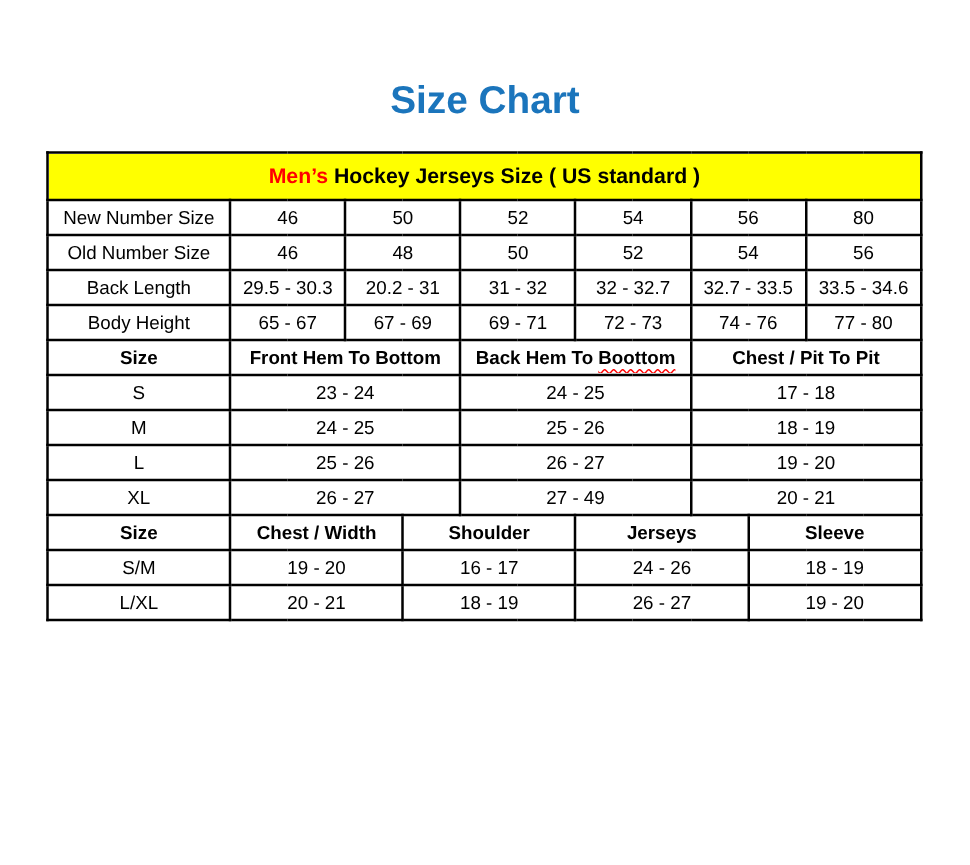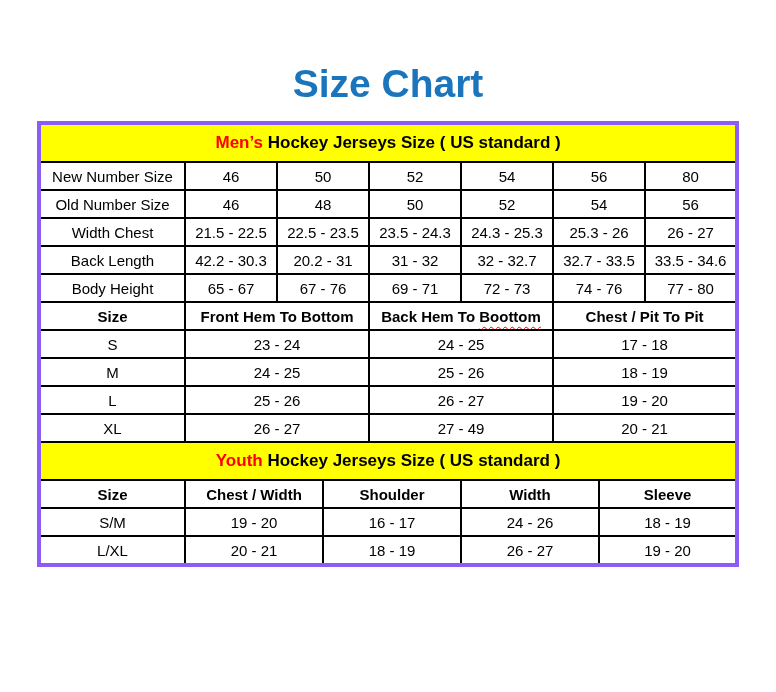--- a/index.html
+++ b/index.html
@@ -2,26 +2,26 @@
 <html><head>
 <meta charset="utf-8">
 <style>
   html,body{margin:0;padding:0;}
   body{
     width:776px;height:692px;background:#ffffff;position:relative;overflow:hidden;
     font-family:"Liberation Sans", sans-serif;color:#000000;
   }
   .page-title{
     position:absolute;top:62px;left:0;width:776px;text-align:center;
-    font-size:39px;font-weight:bold;color:#1b75bc;letter-spacing:0px;
+    font-size:31px;font-weight:bold;color:#1b75bc;letter-spacing:0px;
   }
   .chart-wrap{position:absolute;left:37px;top:121px;width:701px;}
   table.size-chart{
     width:701px;table-layout:fixed;border-collapse:collapse;
-    border:4px solid #8b5cf6;
+    border:1px solid #8b5cf6;
   }
   table.size-chart th, table.size-chart td{
     border:2px solid #000000;text-align:center;vertical-align:middle;
     font-size:15px;padding:0 2px;overflow:hidden;white-space:nowrap;
   }
   tr.band td{
     background:#ffff00;height:36px;font-size:17px;font-weight:bold;
   }
   .hl{color:#ff0000;}
   tr.hdr th{height:26px;font-weight:bold;}
@@ -73,41 +73,32 @@
   <tr class="data">
     <td class="lbl">Old Number Size</td>
     <td colspan="2">46</td>
     <td colspan="2">48</td>
     <td colspan="2">50</td>
     <td colspan="2">52</td>
     <td colspan="2">54</td>
     <td colspan="2">56</td>
   </tr>
   <tr class="data">
-    <td class="lbl">Width Chest</td>
-    <td colspan="2">21.5 - 22.5</td>
-    <td colspan="2">22.5 - 23.5</td>
-    <td colspan="2">23.5 - 24.3</td>
-    <td colspan="2">24.3 - 25.3</td>
-    <td colspan="2">25.3 - 26</td>
-    <td colspan="2">26 - 27</td>
-  </tr>
-  <tr class="data">
     <td class="lbl">Back Length</td>
-    <td colspan="2">42.2 - 30.3</td>
+    <td colspan="2">29.5 - 30.3</td>
     <td colspan="2">20.2 - 31</td>
     <td colspan="2">31 - 32</td>
     <td colspan="2">32 - 32.7</td>
     <td colspan="2">32.7 - 33.5</td>
     <td colspan="2">33.5 - 34.6</td>
   </tr>
   <tr class="data">
     <td class="lbl">Body Height</td>
     <td colspan="2">65 - 67</td>
-    <td colspan="2">67 - 76</td>
+    <td colspan="2">67 - 69</td>
     <td colspan="2">69 - 71</td>
     <td colspan="2">72 - 73</td>
     <td colspan="2">74 - 76</td>
     <td colspan="2">77 - 80</td>
   </tr>
 
   <tr class="hdr">
     <th>Size</th>
     <th colspan="4">Front Hem To Bottom</th>
     <th colspan="4"><span>Back Hem To </span><span class="wavy">Boottom</span></th>
@@ -131,28 +122,25 @@
     <td colspan="4">26 - 27</td>
     <td colspan="4">19 - 20</td>
   </tr>
   <tr class="data">
     <td class="lbl-b">XL</td>
     <td colspan="4">26 - 27</td>
     <td colspan="4">27 - 49</td>
     <td colspan="4">20 - 21</td>
   </tr>
 
-  <tr class="band">
-    <td colspan="13"><span class="hl">Youth</span><span> Hockey Jerseys Size ( US standard )</span></td>
-  </tr>
   <tr class="hdr">
     <th>Size</th>
     <th colspan="3">Chest / Width</th>
     <th colspan="3">Shoulder</th>
-    <th colspan="3">Width</th>
+    <th colspan="3">Jerseys</th>
     <th colspan="3">Sleeve</th>
   </tr>
   <tr class="data">
     <td class="lbl-b">S/M</td>
     <td colspan="3">19 - 20</td>
     <td colspan="3">16 - 17</td>
     <td colspan="3">24 - 26</td>
     <td colspan="3">18 - 19</td>
   </tr>
   <tr class="data">

